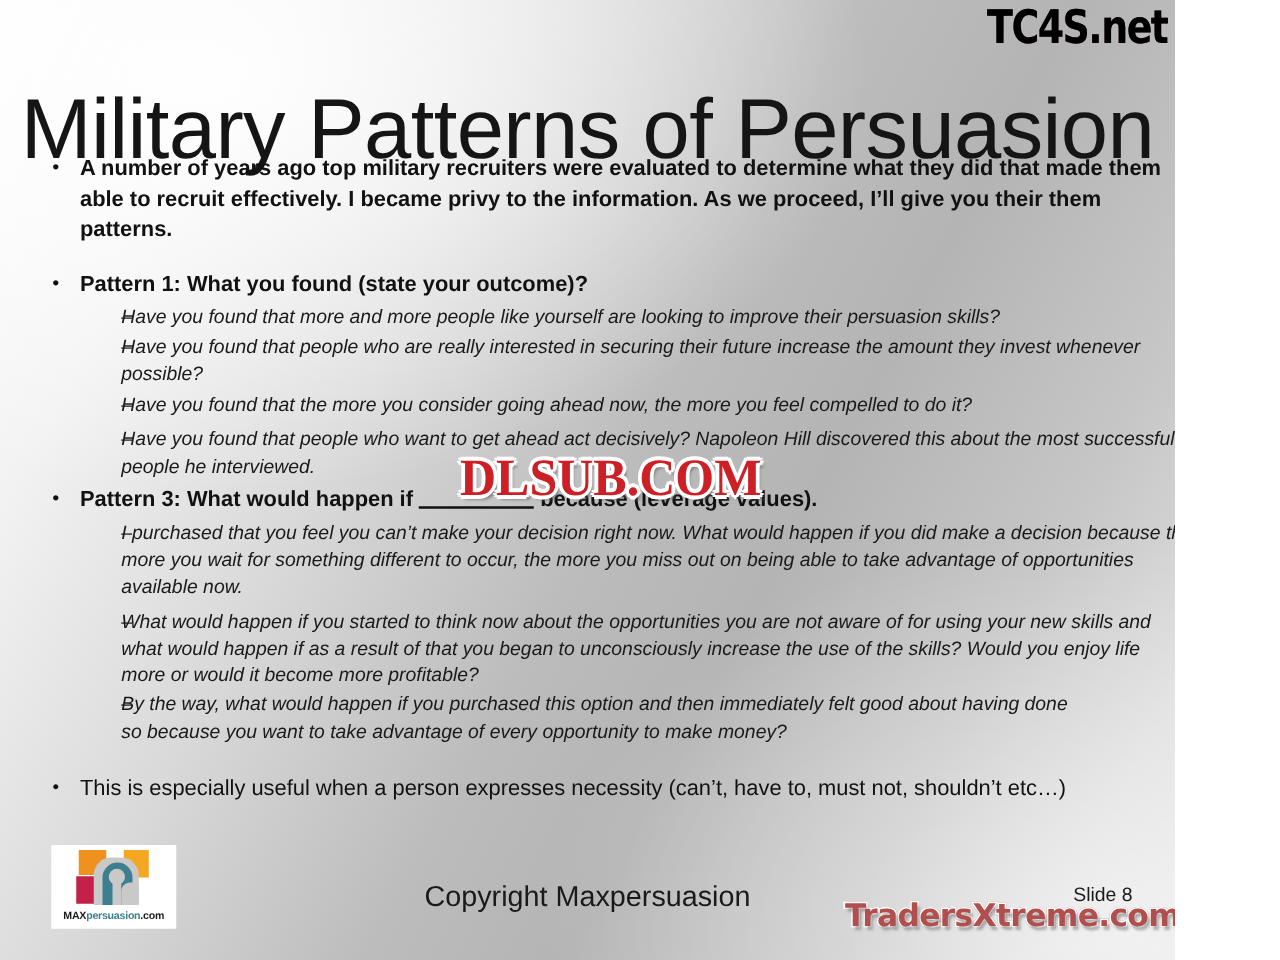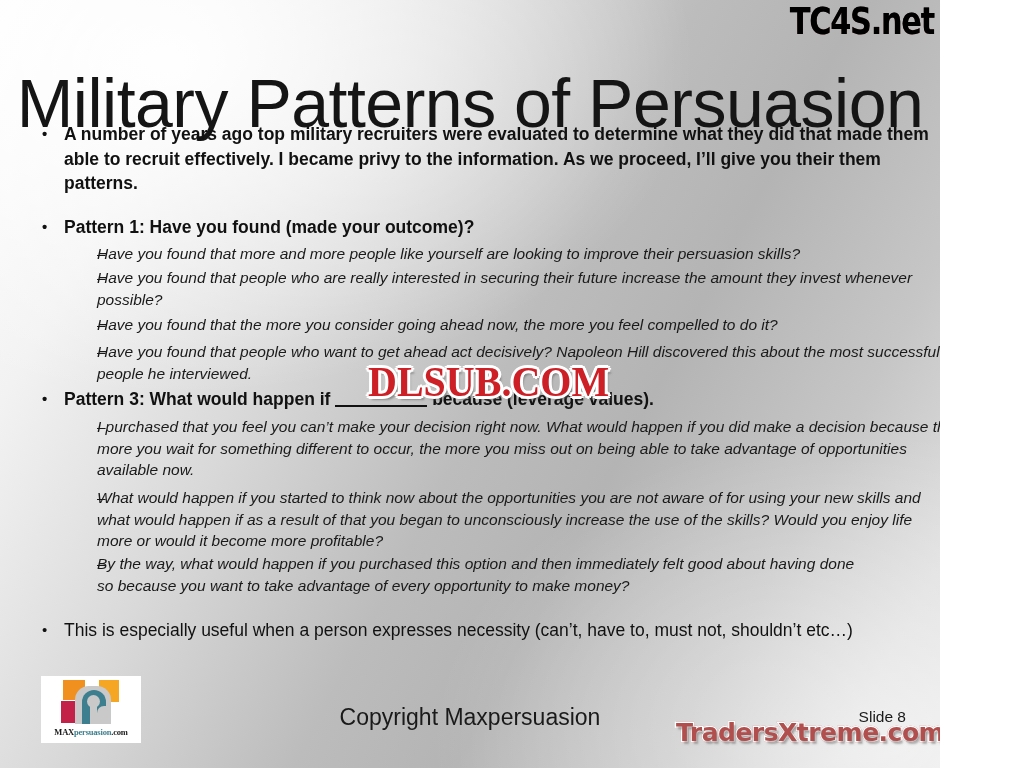--- a/index.html
+++ b/index.html
@@ -170,21 +170,21 @@
   #logo-mark .keyhole-top {
     position: absolute; left: 30px; top: 15px; width: 13px; height: 13px;
     background: #c9c9c9; border-radius: 50%;
   }
   #logo-mark .keyhole-stem {
     position: absolute; left: 33px; top: 24px; width: 7px; height: 20px;
     background: #c9c9c9;
   }
   #logo-text {
     text-align: center;
-    font-family: Liberation Serif, serif;
+    font-family: Liberation Sans, sans-serif;
     font-size: 8.5px;
     font-weight: bold;
     letter-spacing: -0.2px;
     margin-top: 3px;
     white-space: nowrap;
   }
   #logo-text .max { color: #1b1b1b; }
   #logo-text .pers { color: #3d7f8e; }
   #logo-text .com { color: #1b1b1b; }
 
@@ -234,21 +234,21 @@
 
   <h1 id="title">Military Patterns of Persuasion</h1>
 
   <div class="l1" style="left:22px; top:122px; width:915px;">
     <span class="bullet">•</span>
     <span class="txt">A number of years ago top military recruiters were evaluated to determine what they did that made them able to recruit effectively. I became privy to the information. As we proceed, I’ll give you their them patterns.</span>
   </div>
 
   <div class="l1" style="left:22px; top:215px; width:915px;">
     <span class="bullet">•</span>
-    <span class="txt">Pattern 1: Have you found (made your outcome)?</span>
+    <span class="txt">Pattern 1: What you found (state your outcome)?</span>
   </div>
 
   <div class="l2" style="left:22px; top:243px; width:960px;">
     <span class="dash">–</span>
     <span class="txt">Have you found that more and more people like yourself are looking to improve their persuasion skills?</span>
   </div>
 
   <div class="l2" style="left:22px; top:267px; width:935px;">
     <span class="dash">–</span>
     <span class="txt">Have you found that people who are really interested in securing their future increase the amount they invest whenever possible?</span>

